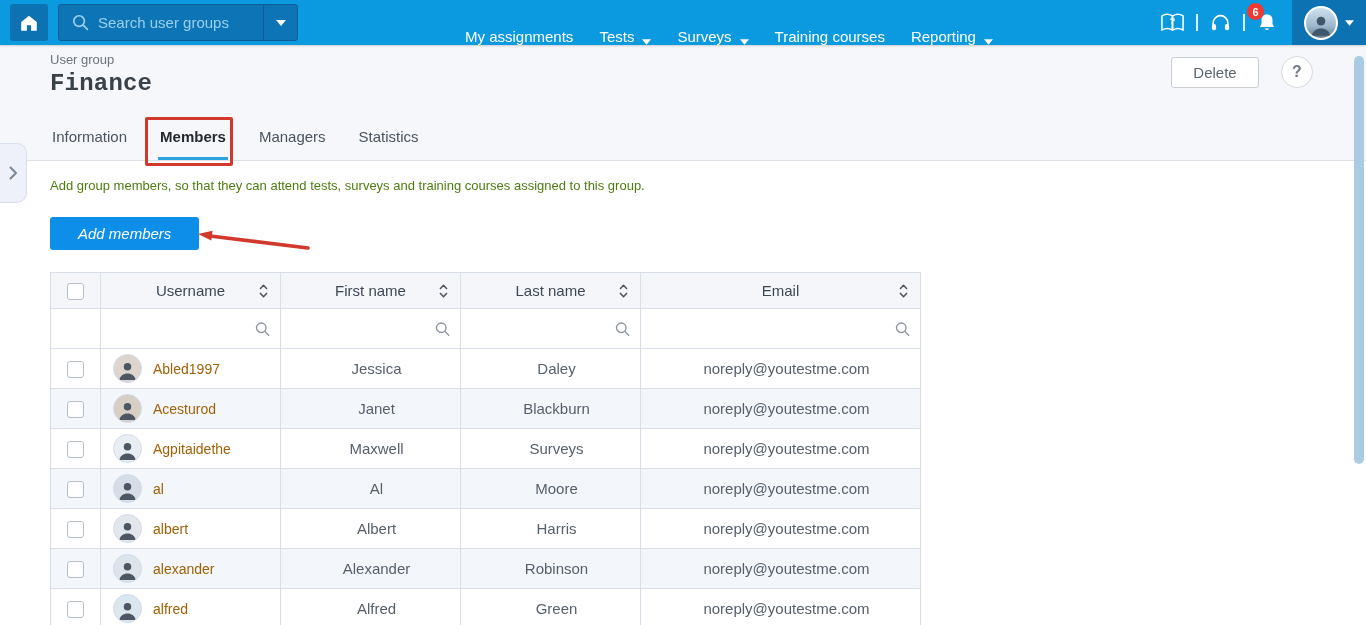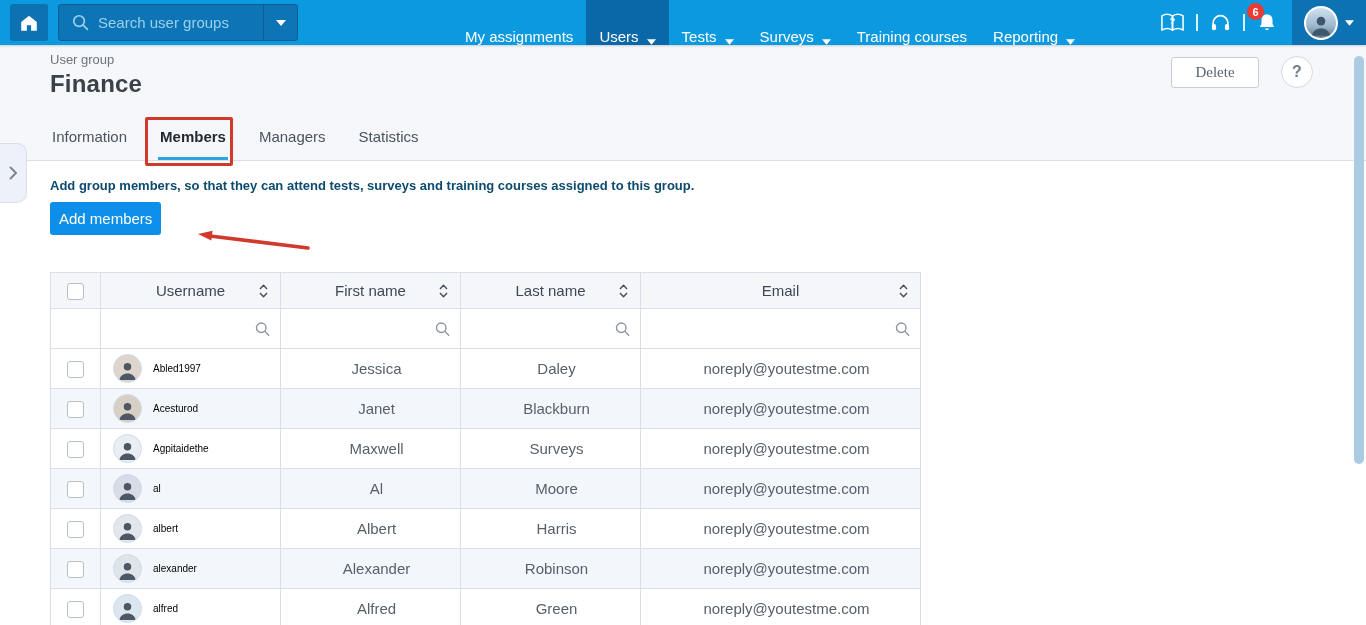--- a/index.html
+++ b/index.html
@@ -26,37 +26,37 @@
   .sep { width:2px; height:17px; background:rgba(255,255,255,.85); margin:0 11px; }
   .bell-wrap { position:relative; margin-right:14px; cursor:pointer; display:flex; }
   .badge { position:absolute; top:-8px; left:-9px; min-width:17px; height:17px; padding:0 4px; background:#ef3a34; border-radius:9px; color:#fff; font-size:11px; font-weight:bold; display:flex; align-items:center; justify-content:center; }
   .profile-tile { height:45px; width:74px; background:#0c72b2; display:flex; align-items:center; justify-content:center; gap:7px; cursor:pointer; }
   .profile-avatar { width:34px; height:34px; border-radius:50%; border:2px solid #fff; background:linear-gradient(180deg,#cfe2ef 0%,#9db8cc 60%,#5f7890 100%); overflow:hidden; display:flex; align-items:flex-end; justify-content:center; }
   .profile-avatar svg { width:26px; height:26px; }
 
   
   .header-strip { position:absolute; top:45px; left:0; right:0; height:116px; background:#f5f7fa; border-bottom:1px solid #dcdfe4; }
   .breadcrumb { position:absolute; left:50px; top:7px; font-size:13px; color:#6d747c; }
-  .page-title { position:absolute; left:50px; top:25px; font-size:24px; color:#3a4149; letter-spacing:.2px; }
-  .delete-btn { position:absolute; right:107px; top:12px; width:88px; height:31px; background:#fff; border:1px solid #c8cdd4; border-radius:3px; color:#5b6570; font-size:15px; font-family:Liberation Serif, serif; cursor:pointer; }
+  .page-title { position:absolute; left:50px; top:25px; font-size:24px; color:#3a4149; letter-spacing:.2px;font-family:Liberation Mono, monospace; }
+  .delete-btn { position:absolute; right:107px; top:12px; width:88px; height:31px; background:#fff; border:1px solid #c8cdd4; border-radius:3px; color:#5b6570; font-size:15px; font-family:Liberation Sans, sans-serif; cursor:pointer; }
   .help-btn { position:absolute; right:53px; top:11px; width:32px; height:32px; border-radius:50%; background:#fff; border:1px solid #d3d8de; color:#707a84; font-size:16px; font-weight:bold; font-family:"Liberation Sans",sans-serif; cursor:pointer; }
 
   .tabs { position:absolute; left:50px; bottom:0; display:flex; gap:29px; }
   .tab { position:relative; padding:14px 2px 15px; font-size:15px; color:#4b545e; cursor:pointer; }
   .tab.active { color:#23292f; font-weight:bold; }
   .tab.active::after { content:""; position:absolute; left:0; right:0; bottom:0; height:3px; background:#2aa5df; }
 
   
   .anno-box { position:absolute; left:145px; top:117px; width:88px; height:49px; border:3px solid #d2392d; border-radius:2px; pointer-events:none; z-index:20; }
   .anno-arrow { position:absolute; left:196px; top:226px; width:120px; height:30px; pointer-events:none; z-index:20; }
 
   
   .content { position:absolute; top:162px; left:0; right:0; height:463px; background:#fff; }
-  .desc { position:absolute; left:50px; top:16px; font-size:13px; color:#0c4a6e;font-weight:bold; }
-  .add-btn { position:absolute; left:50px; top:40px; height:33px; padding:0 9px; background:#0d8ee8; border:none; border-radius:3px; color:#fff; font-size:15px; font-family:"Liberation Sans",sans-serif; cursor:pointer; }
+  .desc { position:absolute; left:50px; top:16px; font-size:13px; color:#4d7c0f; }
+  .add-btn { position:absolute; left:50px; top:55px; height:33px; padding:0 28px; background:#0d8ee8; border:none; border-radius:3px; color:#fff; font-size:15px; font-family:"Liberation Sans",sans-serif; cursor:pointer;font-style:italic; }
 
   
   .members-table { position:absolute; left:50px; top:110px; width:870px; border-collapse:collapse; table-layout:fixed; background:#fff; }
   .members-table th, .members-table td { border:1px solid #d9dfe9; overflow:hidden; white-space:nowrap; }
   .members-table thead tr.head-row { height:36px; background:#f4f6fa; }
   .members-table thead tr.filter-row { height:40px; background:#fff; }
   .col-th { position:relative; font-weight:normal; font-size:15px; color:#3e4854; text-align:center; cursor:pointer; }
   .sort-icon { position:absolute; right:11px; top:50%; transform:translateY(-50%); }
   .filter-cell { position:relative; }
   .filter-cell input { width:calc(100% - 34px); height:100%; border:none; outline:none; background:transparent; padding:0 0 0 10px; font-size:14px; font-family:"Liberation Sans",sans-serif; color:#444; }
@@ -66,21 +66,21 @@
   .c-check { text-align:center; }
   .checkbox { display:inline-block; width:17px; height:17px; background:#fff; border:1.5px solid #b6bfca; border-radius:3px; vertical-align:middle; cursor:pointer; }
   .cell-user { padding-left:12px; }
   .user-flex { display:flex; align-items:center; gap:11px; }
   .avatar { flex:0 0 auto; width:29px; height:29px; border-radius:50%; border:1px solid #cfdced; background:#e4ebf4; overflow:hidden; display:flex; align-items:flex-end; justify-content:center; }
   .avatar svg { width:23px; height:23px; }
   tr:nth-child(1) .avatar { background:#ded5cc; } tr:nth-child(2) .avatar { background:#d8cfc4; }
   tr:nth-child(3) .avatar { background:#e9eef2; } tr:nth-child(4) .avatar { background:#d7dde6; }
   tr:nth-child(5) .avatar { background:#e3e7ec; } tr:nth-child(6) .avatar { background:#dde4ea; }
   tr:nth-child(7) .avatar { background:#dce6ef; }
-  .ulink { color:#000000; font-size:10px; text-decoration:none; cursor:pointer; }
+  .ulink { color:#a16207; font-size:14px; text-decoration:none; cursor:pointer; }
   .cell-text { padding-left:12px; font-size:15px; color:#565f6a; text-align:center; }
 
   
   .expander { position:absolute; left:0; top:143px; width:27px; height:60px; background:#eef1f9; border:1px solid #d7dfeb; border-left:none; border-radius:0 10px 10px 0; display:flex; align-items:center; justify-content:center; cursor:pointer; }
   .scroll-thumb { position:absolute; right:2px; top:56px; width:10px; height:408px; background:#abcbe3; border-radius:6px; z-index:30; cursor:pointer; }
 </style>
 </head>
 <body>
 
 <div class="page">
@@ -107,28 +107,20 @@
               <polygon points="0,0 10,0 5,6" fill="#fff"></polygon>
             </svg>
         </span>
       </div>
     </div>
 
     <nav class="nav-menu" id="nav-menu">
         <a class="nav-item">
     <span>My assignments</span>
 
-  </a>
-        <a class="nav-item active">
-    <span>Users</span>
-    <span class="caret">
-      <svg width="9" height="6" viewBox="0 0 10 6">
-              <polygon points="0,0 10,0 5,6" fill="#fff"></polygon>
-            </svg>
-    </span>
   </a>
         <a class="nav-item">
     <span>Tests</span>
     <span class="caret">
       <svg width="9" height="6" viewBox="0 0 10 6">
               <polygon points="0,0 10,0 5,6" fill="#fff"></polygon>
             </svg>
     </span>
   </a>
         <a class="nav-item">

